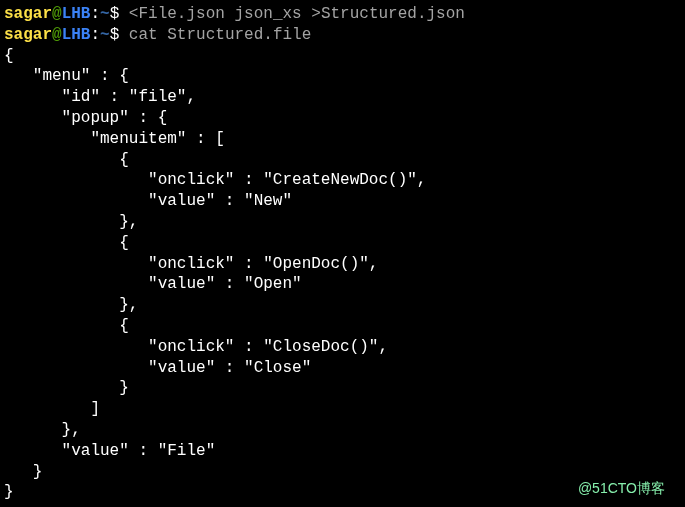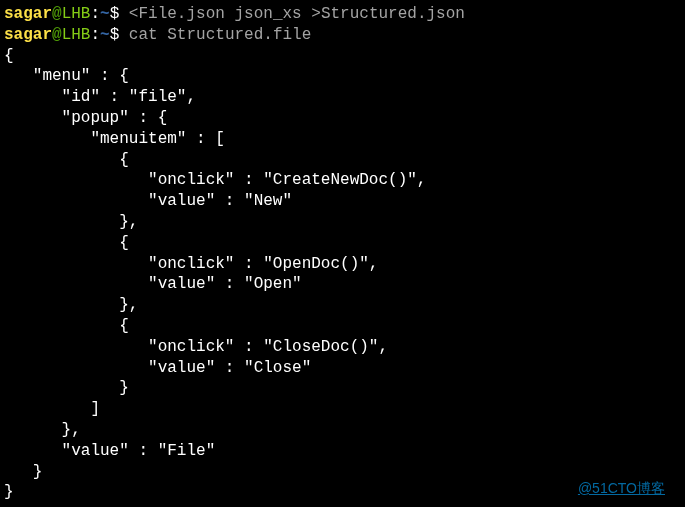--- a/index.html
+++ b/index.html
@@ -24,22 +24,22 @@
     }
     .user {
       color: #fde047;
       font-weight: bold;
     }
     .at {
       color: #4e9a06;
       font-weight: bold;
     }
     .host {
-      color: #84cc16;
-      font-weight: normal;
+      color: #3b82f6;
+      font-weight: bold;
     }
     .colon {
       color: #ffffff;
     }
     .path {
       color: #3465a4;
       font-weight: bold;
     }
     .dollar {
       color: #ffffff;
@@ -47,24 +47,23 @@
     .cmd {
       color: #a3a3a3;
     }
     .json {
       color: #ffffff;
     }
     .watermark {
       position: absolute;
       bottom: 10px;
       right: 20px;
-      color: #0369a1;
+      color: #86efac;
       font-size: 14px;
       font-family: sans-serif;
-      text-decoration: underline;
     }
   </style>
 </head>
 <body>
 
 <div class="line"><span class="user">sagar</span><span class="at">@</span><span class="host">LHB</span><span class="colon">:</span><span class="path">~</span><span class="dollar">$ </span><span class="cmd">&lt;File.json json_xs &gt;Structured.json</span></div>
 <div class="line"><span class="user">sagar</span><span class="at">@</span><span class="host">LHB</span><span class="colon">:</span><span class="path">~</span><span class="dollar">$ </span><span class="cmd">cat Structured.file</span></div>
 <div class="line json">{</div>
 <div class="line json">   "menu" : {</div>
 <div class="line json">      "id" : "file",</div>

